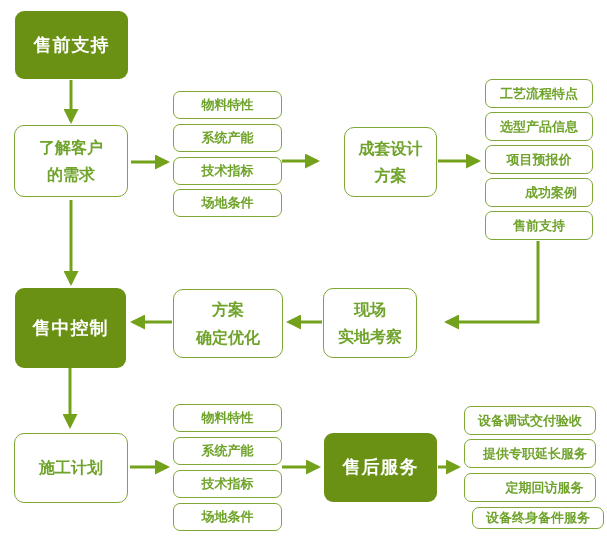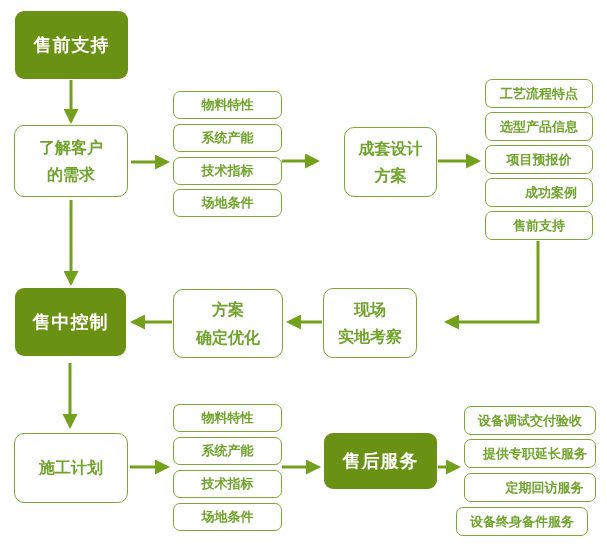--- a/index.html
+++ b/index.html
@@ -80,21 +80,21 @@
 
   <div class="node filled" style="left:15px;top:11px;width:113px;height:68px;">
     <span>售前支持</span>
   </div>
 
   <div class="node outline" style="left:14px;top:125px;width:114px;height:72px;">
     <span>了解客户</span>
     <span>的需求</span>
   </div>
 
-  <div class="node filled" style="left:15px;top:288px;width:111px;height:68px;">
+  <div class="node filled" style="left:15px;top:288px;width:111px;height:80px;">
     <span>售中控制</span>
   </div>
 
   <div class="node outline" style="left:14px;top:433px;width:114px;height:70px;">
     <span>施工计划</span>
   </div>
 
   <div class="sbox" style="left:173px;top:91px;width:109px;height:28px;">物料特性</div>
   <div class="sbox" style="left:173px;top:124px;width:109px;height:28px;">系统产能</div>
   <div class="sbox" style="left:173px;top:157px;width:109px;height:28px;">技术指标</div>
@@ -119,22 +119,22 @@
   <div class="node outline" style="left:323px;top:288px;width:94px;height:70px;">
     <span>现场</span>
     <span>实地考察</span>
   </div>
 
   <div class="sbox" style="left:173px;top:404px;width:109px;height:28px;">物料特性</div>
   <div class="sbox" style="left:173px;top:437px;width:109px;height:28px;">系统产能</div>
   <div class="sbox" style="left:173px;top:470px;width:109px;height:28px;">技术指标</div>
   <div class="sbox" style="left:173px;top:503px;width:109px;height:28px;">场地条件</div>
 
-  <div class="node filled" style="left:324px;top:433px;width:113px;height:56px;text-align:right;">
+  <div class="node filled" style="left:324px;top:433px;width:113px;height:69px;text-align:right;">
     <span>售后服务</span>
   </div>
 
   <div class="sbox" style="left:464px;top:406px;width:132px;height:29px;">设备调试交付验收</div>
   <div class="sbox" style="left:464px;top:439px;width:132px;height:29px;padding-left:10px;">提供专职延长服务</div>
   <div class="sbox" style="left:464px;top:473px;width:132px;height:29px;padding-left:29px;">定期回访服务</div>
-  <div class="sbox" style="left:456px;top:507px;width:132px;height:29px;">设备终身备件服务</div>
+  <div class="sbox" style="left:472px;top:507px;width:132px;height:22px;">设备终身备件服务</div>
 
 </div>
 
 </body></html>

